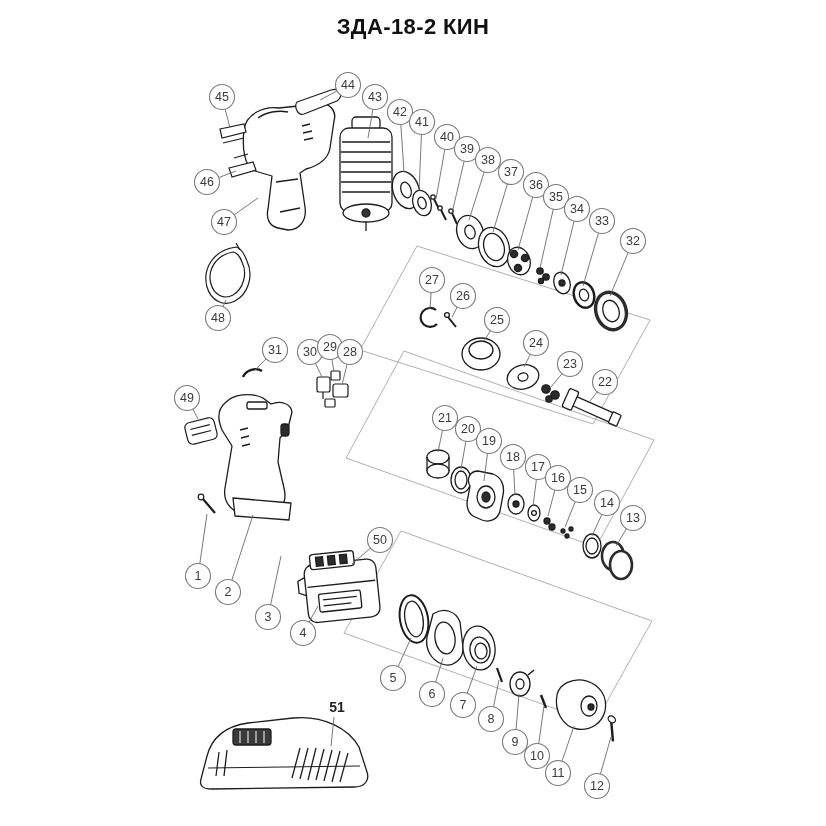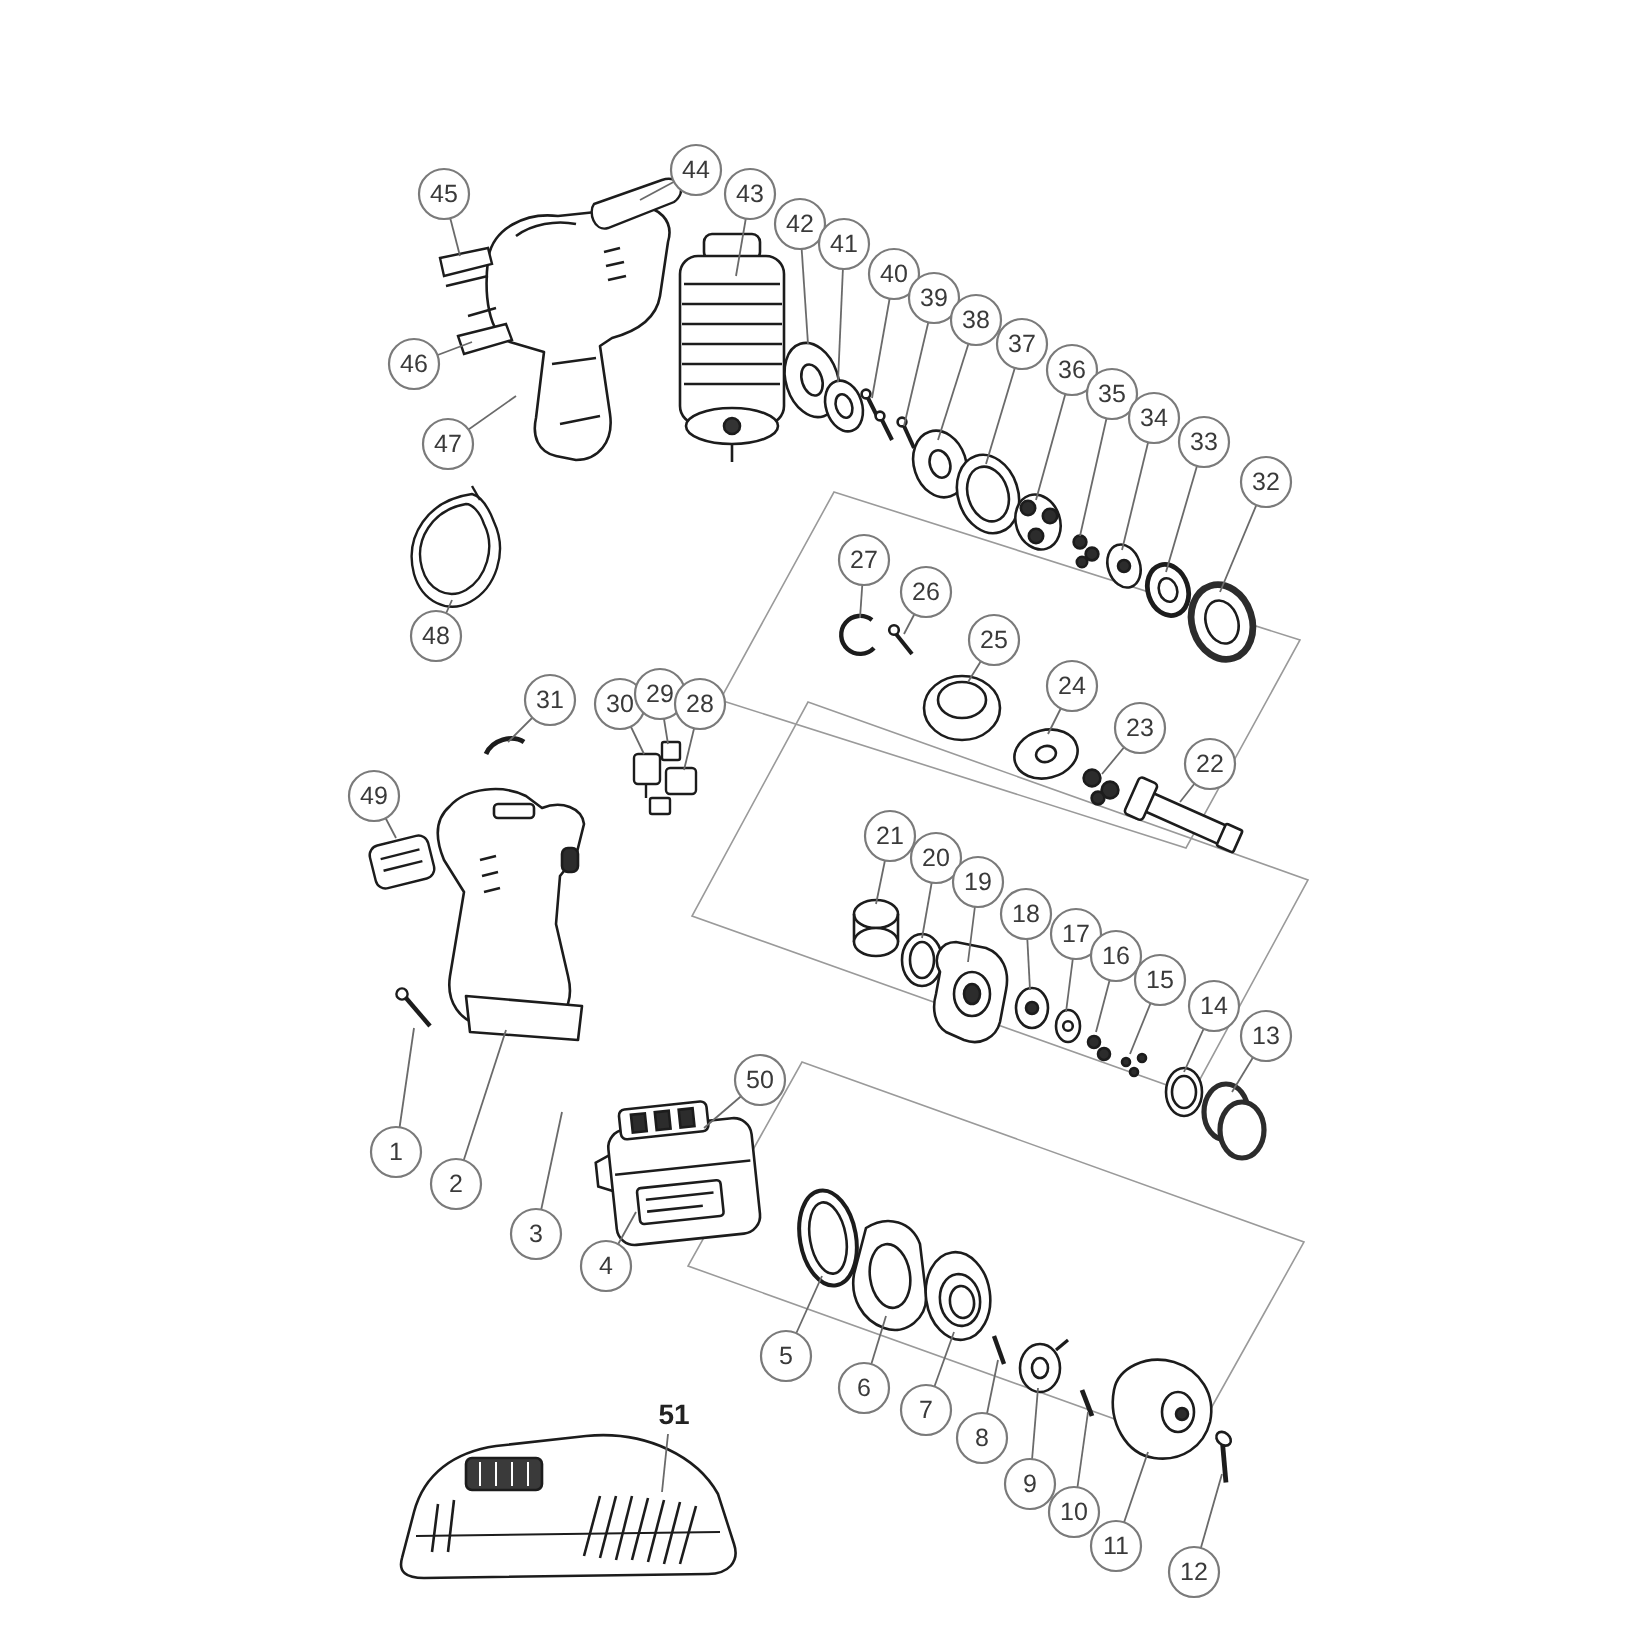--- a/index.html
+++ b/index.html
@@ -12,20 +12,21 @@
   .balloon{fill:#ffffff;stroke:#7a7a7a;stroke-width:1.1;}
   .balloon-num{font-family:"Liberation Sans",sans-serif;font-size:12.5px;fill:#3a3a3a;
                text-anchor:middle;dominant-baseline:central;}
   .plain-num{font-family:"Liberation Sans",sans-serif;font-size:14px;font-weight:bold;fill:#222;text-anchor:middle;}
 </style>
 </head>
 <body>
 
 <div class="page">
 
+  <h1 class="title">ЗДА-18-2 КИН</h1>
 
   <svg class="diagram" width="826" height="826" viewBox="0 0 826 826" xmlns="http://www.w3.org/2000/svg">
 
     <g fill="none" stroke="#9a9a9a" stroke-width="0.8">
       <polygon points="417,246 650,320 593,424 360,350"></polygon>
       <polygon points="404,351 654,440 596,547 346,458"></polygon>
       <polygon points="401,531 652,621 595,723 344,633"></polygon>
     </g>
 
     <g fill="#ffffff" stroke="#1c1c1c" stroke-width="1.3" stroke-linejoin="round">

